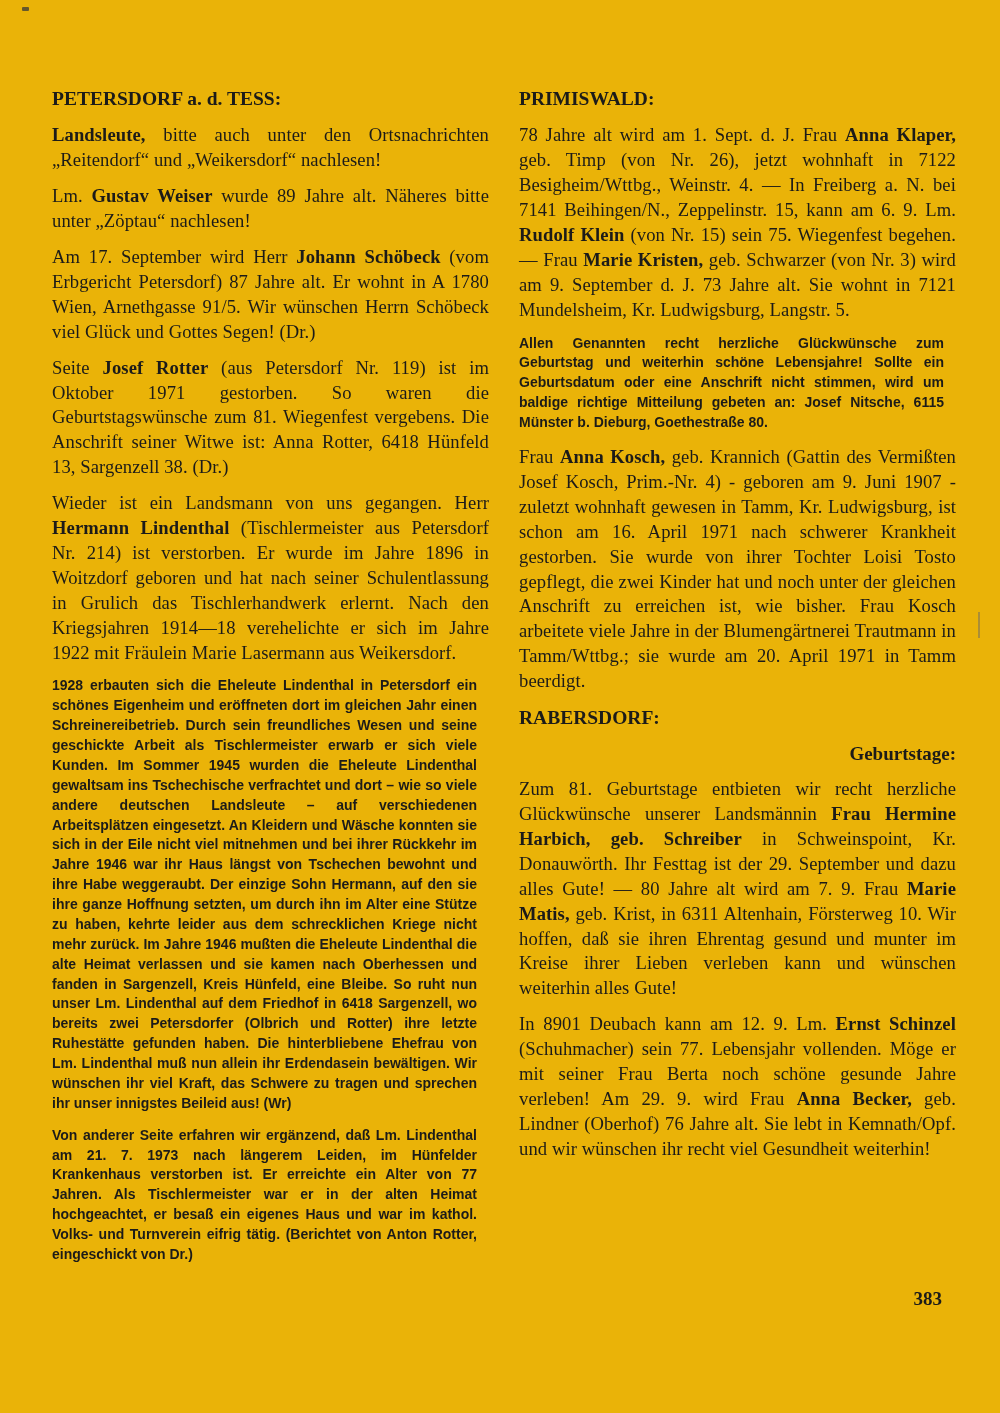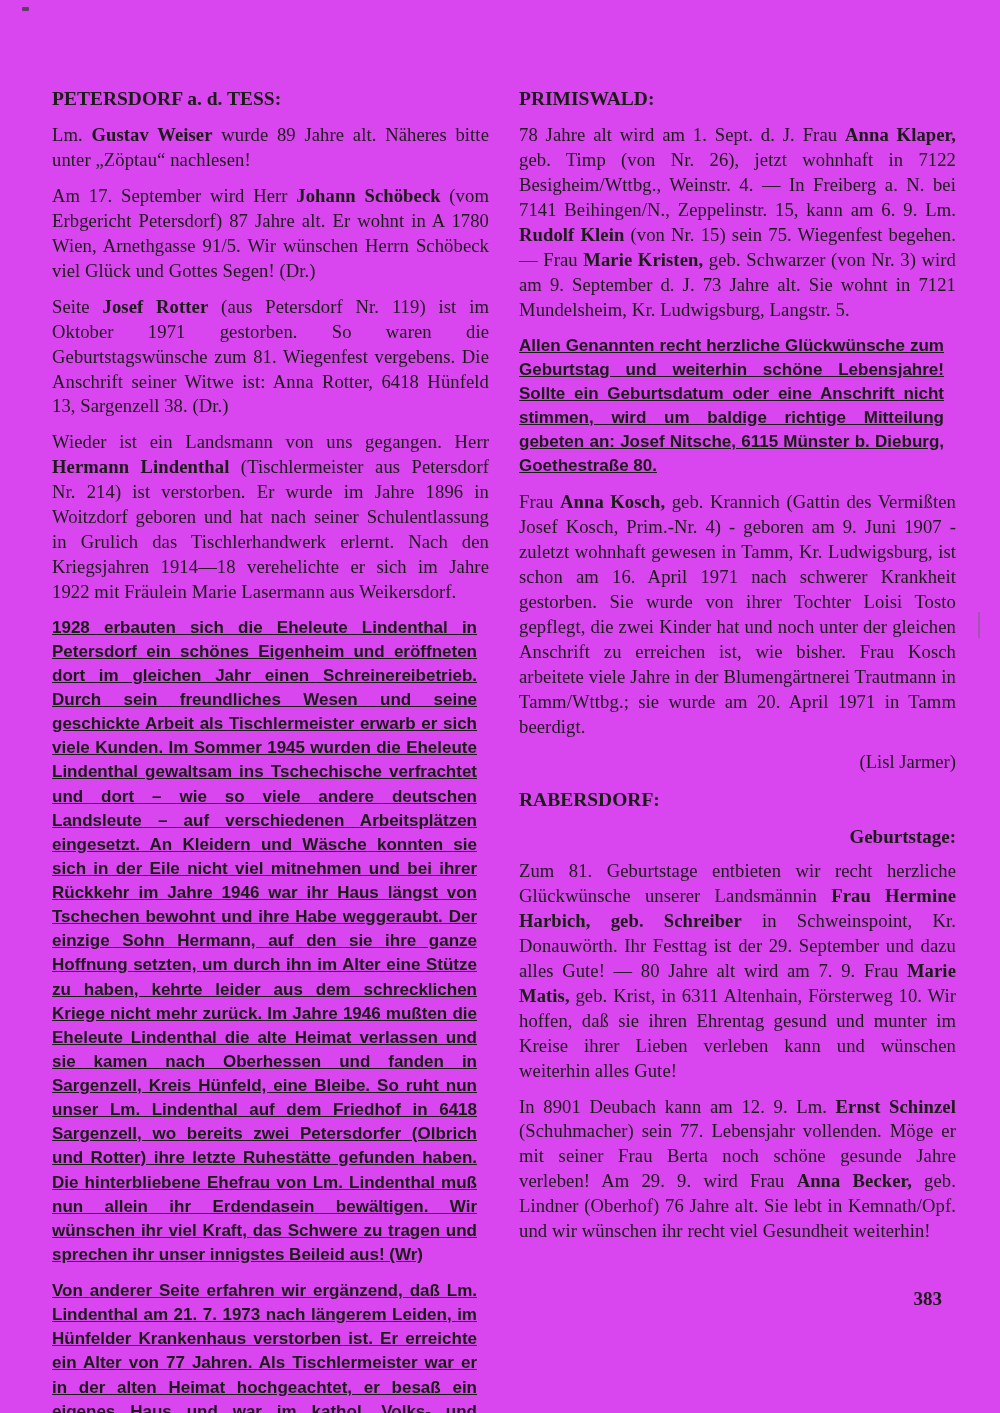--- a/index.html
+++ b/index.html
@@ -5,21 +5,21 @@
   html, body {
     margin: 0;
     padding: 0;
     background: #e8e8e6;
   }
   .sheet {
     position: relative;
     width: 1000px;
     height: 1413px;
     margin: 0 auto;
-    background: #d946ef;
+    background: #eab308;
     color: #1c1b19;
     box-sizing: border-box;
     padding: 86px 44px 0 52px;
     overflow: hidden;
     font-family: "Liberation Serif", serif;
   }
   .columns {
     display: flex;
     gap: 30px;
     align-items: flex-start;
@@ -55,25 +55,24 @@
   .para {
     font-family: "Liberation Serif", serif;
     font-size: 18.6px;
     line-height: 1.34;
     text-align: justify;
     letter-spacing: 0.1px;
   }
   .small {
     font-family: "Liberation Sans", sans-serif;
     font-weight: 700;
-    font-size: 17px;
+    font-size: 14px;
     line-height: 1.42;
     text-align: justify;
     margin: 0 12px 12px 0;
-    text-decoration: underline;
   }
   .signature {
     font-family: "Liberation Serif", serif;
     font-size: 18.6px;
     line-height: 1.34;
     text-align: right;
     margin: 0 0 12px 0;
   }
   .bold {
     font-weight: 700;
@@ -113,33 +112,33 @@
 </head>
 <body>
 
 <div class="sheet">
   <div class="artifact-topleft"></div>
   <div class="artifact-rightedge"></div>
 
   <div class="columns">
     <div class="col">
         <p class="block heading"><span class="bold">PETERSDORF a. d. TESS:</span></p>
+        <p class="block para"><span class="bold">Landsleute,</span><span class="reg"> bitte auch unter den Ortsnachrichten „Reitendorf“ und „Weikersdorf“ nachlesen!</span></p>
         <p class="block para"><span class="reg">Lm. </span><span class="bold">Gustav Weiser</span><span class="reg"> wurde 89 Jahre alt. Näheres bitte unter „Zöptau“ nachlesen!</span></p>
         <p class="block para"><span class="reg">Am 17. September wird Herr </span><span class="bold">Johann Schöbeck</span><span class="reg"> (vom Erbgericht Petersdorf) 87 Jahre alt. Er wohnt in A 1780 Wien, Arnethgasse 91/5. Wir wünschen Herrn Schöbeck viel Glück und Gottes Segen! (Dr.)</span></p>
         <p class="block para"><span class="reg">Seite </span><span class="bold">Josef Rotter</span><span class="reg"> (aus Petersdorf Nr. 119) ist im Oktober 1971 gestorben. So waren die Geburtstagswünsche zum 81. Wiegenfest vergebens. Die Anschrift seiner Witwe ist: Anna Rotter, 6418 Hünfeld 13, Sargenzell 38. (Dr.)</span></p>
         <p class="block para"><span class="reg">Wieder ist ein Landsmann von uns gegangen. Herr </span><span class="bold">Hermann Lindenthal</span><span class="reg"> (Tischlermeister aus Petersdorf Nr. 214) ist verstorben. Er wurde im Jahre 1896 in Woitzdorf geboren und hat nach seiner Schulentlassung in Grulich das Tischlerhandwerk erlernt. Nach den Kriegsjahren 1914—18 verehelichte er sich im Jahre 1922 mit Fräulein Marie Lasermann aus Weikersdorf.</span></p>
         <p class="block small"><span class="reg">1928 erbauten sich die Eheleute Lindenthal in Petersdorf ein schönes Eigenheim und eröffneten dort im gleichen Jahr einen Schreinereibetrieb. Durch sein freundliches Wesen und seine geschickte Arbeit als Tischlermeister erwarb er sich viele Kunden. Im Sommer 1945 wurden die Eheleute Lindenthal gewaltsam ins Tschechische verfrachtet und dort – wie so viele andere deutschen Landsleute – auf verschiedenen Arbeitsplätzen eingesetzt. An Kleidern und Wäsche konnten sie sich in der Eile nicht viel mitnehmen und bei ihrer Rückkehr im Jahre 1946 war ihr Haus längst von Tschechen bewohnt und ihre Habe weggeraubt. Der einzige Sohn Hermann, auf den sie ihre ganze Hoffnung setzten, um durch ihn im Alter eine Stütze zu haben, kehrte leider aus dem schrecklichen Kriege nicht mehr zurück. Im Jahre 1946 mußten die Eheleute Lindenthal die alte Heimat verlassen und sie kamen nach Oberhessen und fanden in Sargenzell, Kreis Hünfeld, eine Bleibe. So ruht nun unser Lm. Lindenthal auf dem Friedhof in 6418 Sargenzell, wo bereits zwei Petersdorfer (Olbrich und Rotter) ihre letzte Ruhestätte gefunden haben. Die hinterbliebene Ehefrau von Lm. Lindenthal muß nun allein ihr Erdendasein bewältigen. Wir wünschen ihr viel Kraft, das Schwere zu tragen und sprechen ihr unser innigstes Beileid aus! (Wr)</span></p>
         <p class="block small"><span class="reg">Von anderer Seite erfahren wir ergänzend, daß Lm. Lindenthal am 21. 7. 1973 nach längerem Leiden, im Hünfelder Krankenhaus verstorben ist. Er erreichte ein Alter von 77 Jahren. Als Tischlermeister war er in der alten Heimat hochgeachtet, er besaß ein eigenes Haus und war im kathol. Volks- und Turnverein eifrig tätig. (Berichtet von Anton Rotter, eingeschickt von Dr.)</span></p>
       </div>
     <div class="col">
         <p class="block heading"><span class="bold">PRIMISWALD:</span></p>
         <p class="block para"><span class="reg">78 Jahre alt wird am 1. Sept. d. J. Frau </span><span class="bold">Anna Klaper,</span><span class="reg"> geb. Timp (von Nr. 26), jetzt wohnhaft in 7122 Besigheim/Wttbg., Weinstr. 4. — In Freiberg a. N. bei 7141 Beihingen/N., Zeppelinstr. 15, kann am 6. 9. Lm. </span><span class="bold">Rudolf Klein</span><span class="reg"> (von Nr. 15) sein 75. Wiegenfest begehen. — Frau </span><span class="bold">Marie Kristen,</span><span class="reg"> geb. Schwarzer (von Nr. 3) wird am 9. September d. J. 73 Jahre alt. Sie wohnt in 7121 Mundelsheim, Kr. Ludwigsburg, Langstr. 5.</span></p>
         <p class="block small"><span class="reg">Allen Genannten recht herzliche Glückwünsche zum Geburtstag und weiterhin schöne Lebensjahre! Sollte ein Geburtsdatum oder eine Anschrift nicht stimmen, wird um baldige richtige Mitteilung gebeten an: Josef Nitsche, 6115 Münster b. Dieburg, Goethestraße 80.</span></p>
         <p class="block para"><span class="reg">Frau </span><span class="bold">Anna Kosch,</span><span class="reg"> geb. Krannich (Gattin des Vermißten Josef Kosch, Prim.-Nr. 4) - geboren am 9. Juni 1907 - zuletzt wohnhaft gewesen in Tamm, Kr. Ludwigsburg, ist schon am 16. April 1971 nach schwerer Krankheit gestorben. Sie wurde von ihrer Tochter Loisi Tosto gepflegt, die zwei Kinder hat und noch unter der gleichen Anschrift zu erreichen ist, wie bisher. Frau Kosch arbeitete viele Jahre in der Blumengärtnerei Trautmann in Tamm/Wttbg.; sie wurde am 20. April 1971 in Tamm beerdigt.</span></p>
-        <p class="block signature"><span class="reg">(Lisl Jarmer)</span></p>
         <p class="block heading"><span class="bold">RABERSDORF:</span></p>
         <p class="block subheading"><span class="bold">Geburtstage:</span></p>
         <p class="block para"><span class="reg">Zum 81. Geburtstage entbieten wir recht herzliche Glückwünsche unserer Landsmännin </span><span class="bold">Frau Hermine Harbich, geb. Schreiber</span><span class="reg"> in Schweinspoint, Kr. Donauwörth. Ihr Festtag ist der 29. September und dazu alles Gute! — 80 Jahre alt wird am 7. 9. Frau </span><span class="bold">Marie Matis,</span><span class="reg"> geb. Krist, in 6311 Altenhain, Försterweg 10. Wir hoffen, daß sie ihren Ehrentag gesund und munter im Kreise ihrer Lieben verleben kann und wünschen weiterhin alles Gute!</span></p>
         <p class="block para"><span class="reg">In 8901 Deubach kann am 12. 9. Lm. </span><span class="bold">Ernst Schinzel</span><span class="reg"> (Schuhmacher) sein 77. Lebensjahr vollenden. Möge er mit seiner Frau Berta noch schöne gesunde Jahre verleben! Am 29. 9. wird Frau </span><span class="bold">Anna Becker,</span><span class="reg"> geb. Lindner (Oberhof) 76 Jahre alt. Sie lebt in Kemnath/Opf. und wir wünschen ihr recht viel Gesundheit weiterhin!</span></p>
       </div>
   </div>
 
   <div class="pagenum">383</div>
 </div>
 

